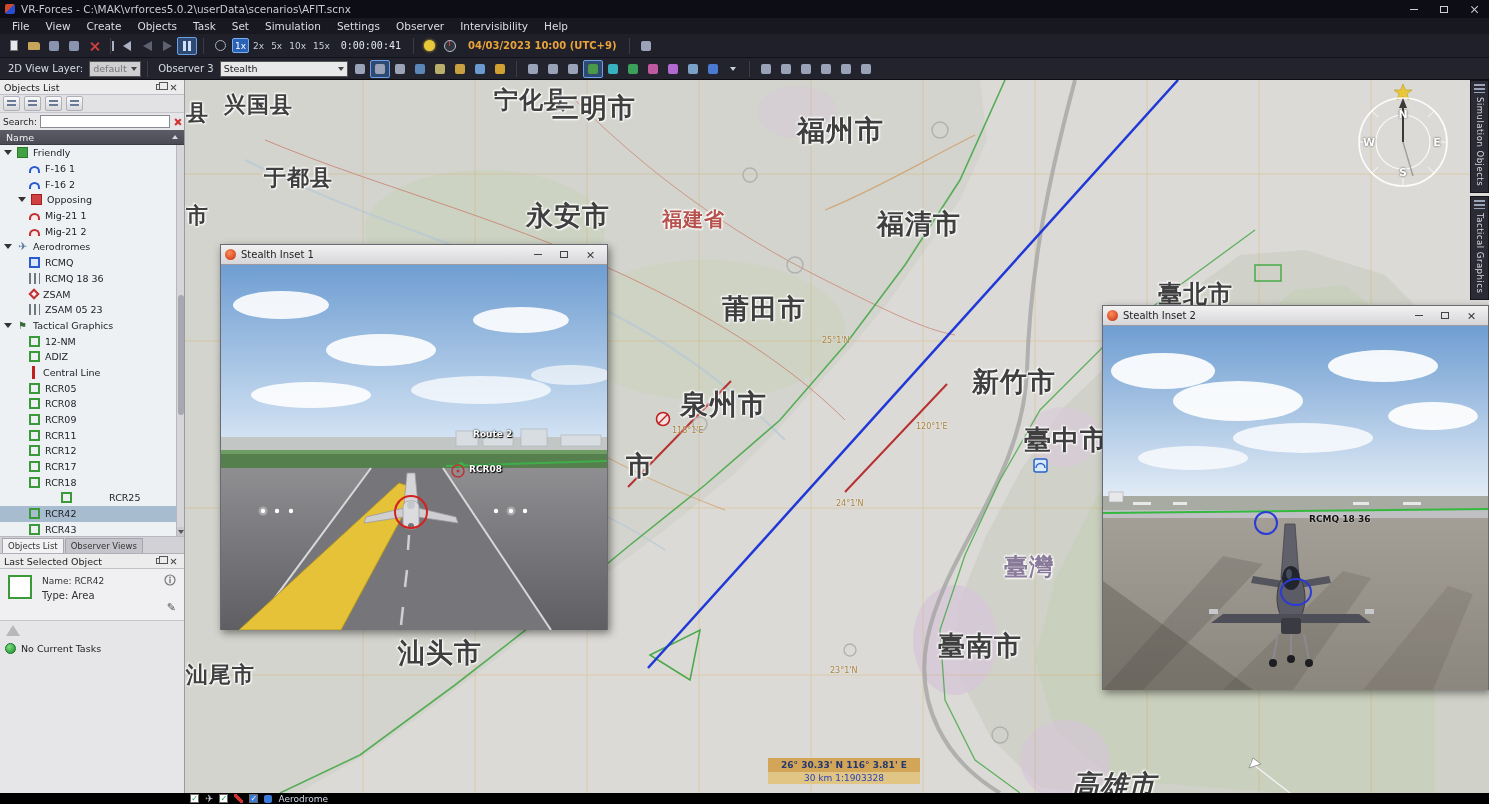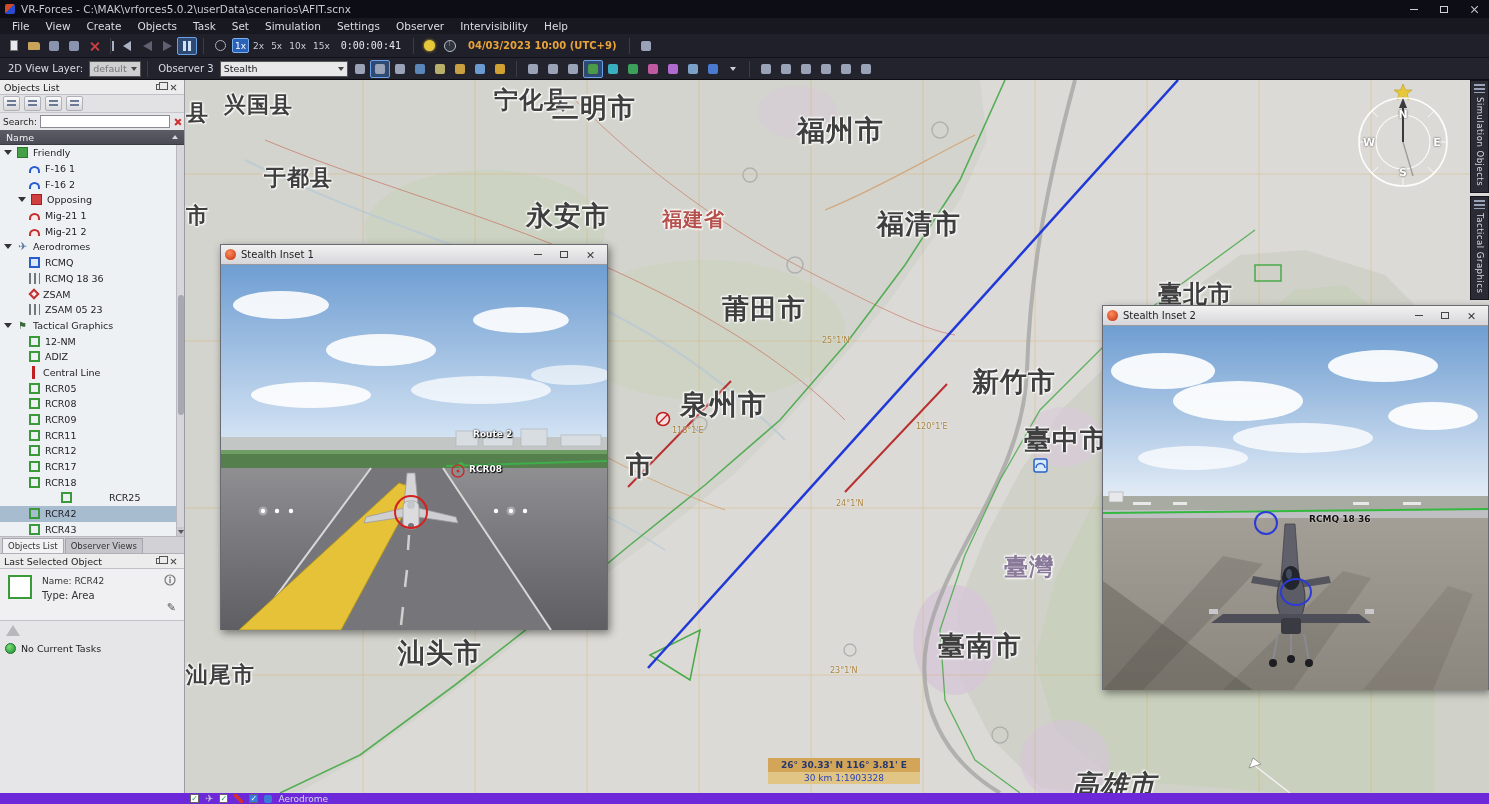--- a/index.html
+++ b/index.html
@@ -145,21 +145,21 @@
   .wb .g-min { background:#444; }
   .wb .g-max { border-color:#444; }
   .wb .g-xd { position:relative; width:8px; height:8px; display:block; }
   .wb .g-xd:before,.wb .g-xd:after { content:""; position:absolute; left:3.5px; top:0; width:1.4px; height:8px; background:#333; }
   .wb .g-xd:before { transform:rotate(45deg);} .wb .g-xd:after { transform:rotate(-45deg);}
   .inset-body { position:relative; overflow:hidden; }
   .scene-label { position:absolute; font-size:9px; font-weight:bold; color:#fff; text-shadow:0 0 2px #000,1px 1px 1px #000; white-space:nowrap; }
   .scene-label.dark { color:#111; text-shadow:0 0 2px rgba(255,255,255,0.7); }
 
   
-  .bottombar { position:absolute; left:0; top:793px; width:1489px; height:11px; background:#6d28d9; display:flex; align-items:center; gap:6px; padding-left:190px; }
+  .bottombar { position:absolute; left:0; top:793px; width:1489px; height:11px; background:#000000; display:flex; align-items:center; gap:6px; padding-left:190px; }
   .bchk { width:9px; height:9px; background:#fff; border:1px solid #666; font-size:8px; line-height:8px; text-align:center; color:#1f9a5f; }
   .bchk:before { content:"✓"; }
   .bchk.blue { color:#fff; background:#3a7ad8; }
   .bplane { color:#c4c4ce; font-size:10px; line-height:10px; }
   .bplane:before { content:"✈"; }
   .bred { width:9px; height:9px; background:linear-gradient(45deg,transparent 38%,#d03030 38% 62%,transparent 62%); }
   .bblue { width:8px; height:8px; background:#3a7ad8; border-radius:2px; }
   .blabel { color:#d4dcec; font-size:9px; }
 </style>
 </head>

